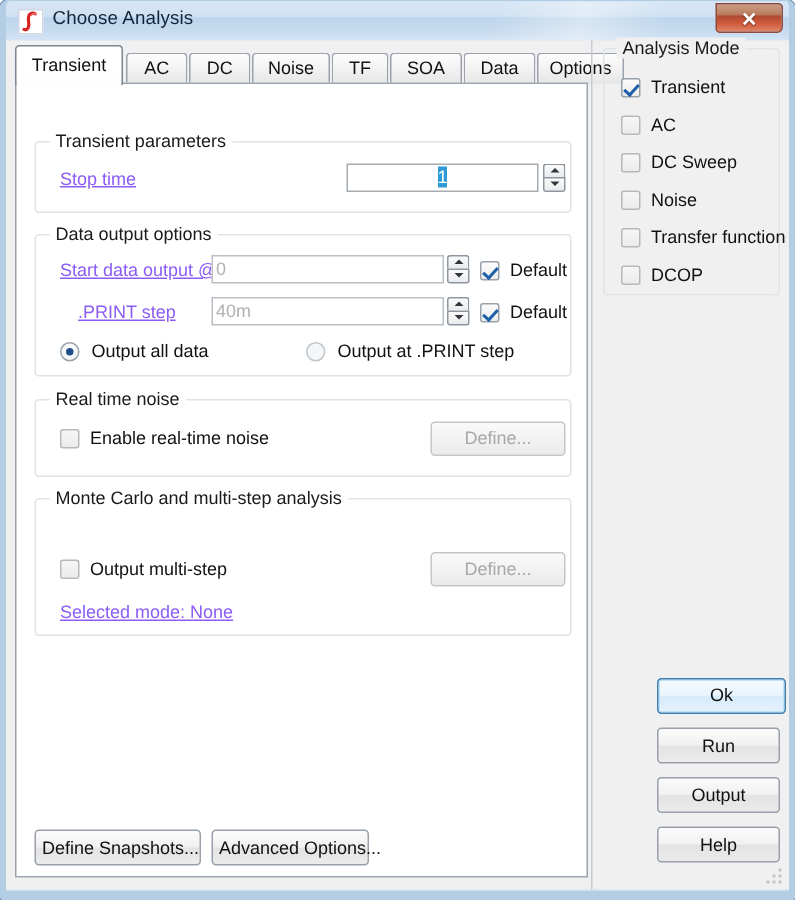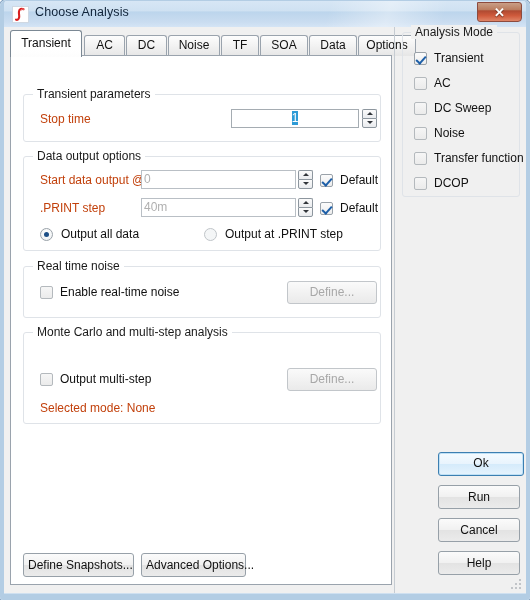--- a/index.html
+++ b/index.html
@@ -143,22 +143,23 @@
     background: #ffffff;
     padding: 0 4px;
     font-size: 12px;
     color: #1a1a1a;
     white-space: nowrap;
   }
 
   .fld-label {
     position: absolute;
     font-size: 12px;
-    color: #c2410c;
-    white-space: nowrap;
+    color: #8b5cf6;
+    white-space: nowrap;
+    text-decoration: underline;
   }
 
   
   .textbox {
     position: absolute;
     box-sizing: border-box;
     height: 19px;
     border: 1px solid #a5acb2;
     background: #ffffff;
     font-family: "Liberation Sans", sans-serif;
@@ -394,21 +395,21 @@
             </div>
           <div class="sb bot">
               <i></i>
             </div>
         </div>
         <div class="cbwrap" style="left:296px;top:16px;">
           <span class="cbox checked"></span>
           <span class="cblabel">Default</span>
         </div>
 
-        <div class="fld-label" style="left:16px;top:44px;text-align:center;">.PRINT step</div>
+        <div class="fld-label" style="left:28px;top:44px;text-align:center;">.PRINT step</div>
         <div class="textbox disabled" style="left:117px;top:41px;width:155px;">40m</div>
         <div class="spinner" style="left:274px;top:41px;">
           <div class="sb top">
               <i></i>
             </div>
           <div class="sb bot">
               <i></i>
             </div>
         </div>
         <div class="cbwrap" style="left:296px;top:44px;">
@@ -476,21 +477,21 @@
           <span class="cblabel">Transfer function</span>
         </div>
         <div class="cbwrap" style="left:11px;top:143px;">
           <span class="cbox dim"></span>
           <span class="cblabel">DCOP</span>
         </div>
       </div>
 
       <div class="btn default" style="left:42px;top:425px;width:86px;height:24px;line-height:21px;">Ok</div>
       <div class="btn" style="left:42px;top:458px;width:82px;height:24px;line-height:22px;">Run</div>
-      <div class="btn" style="left:42px;top:491px;width:82px;height:24px;line-height:22px;">Cancel</div>
+      <div class="btn" style="left:42px;top:491px;width:82px;height:24px;line-height:22px;">Output</div>
       <div class="btn" style="left:42px;top:524px;width:82px;height:24px;line-height:22px;">Help</div>
 
       <div id="grip">
         <span style="left:8px;top:0px;"></span>
         <span style="left:4px;top:4px;"></span>
           <span style="left:8px;top:4px;"></span>
         <span style="left:0px;top:8px;"></span>
           <span style="left:4px;top:8px;"></span>
           <span style="left:8px;top:8px;"></span>
       </div>

